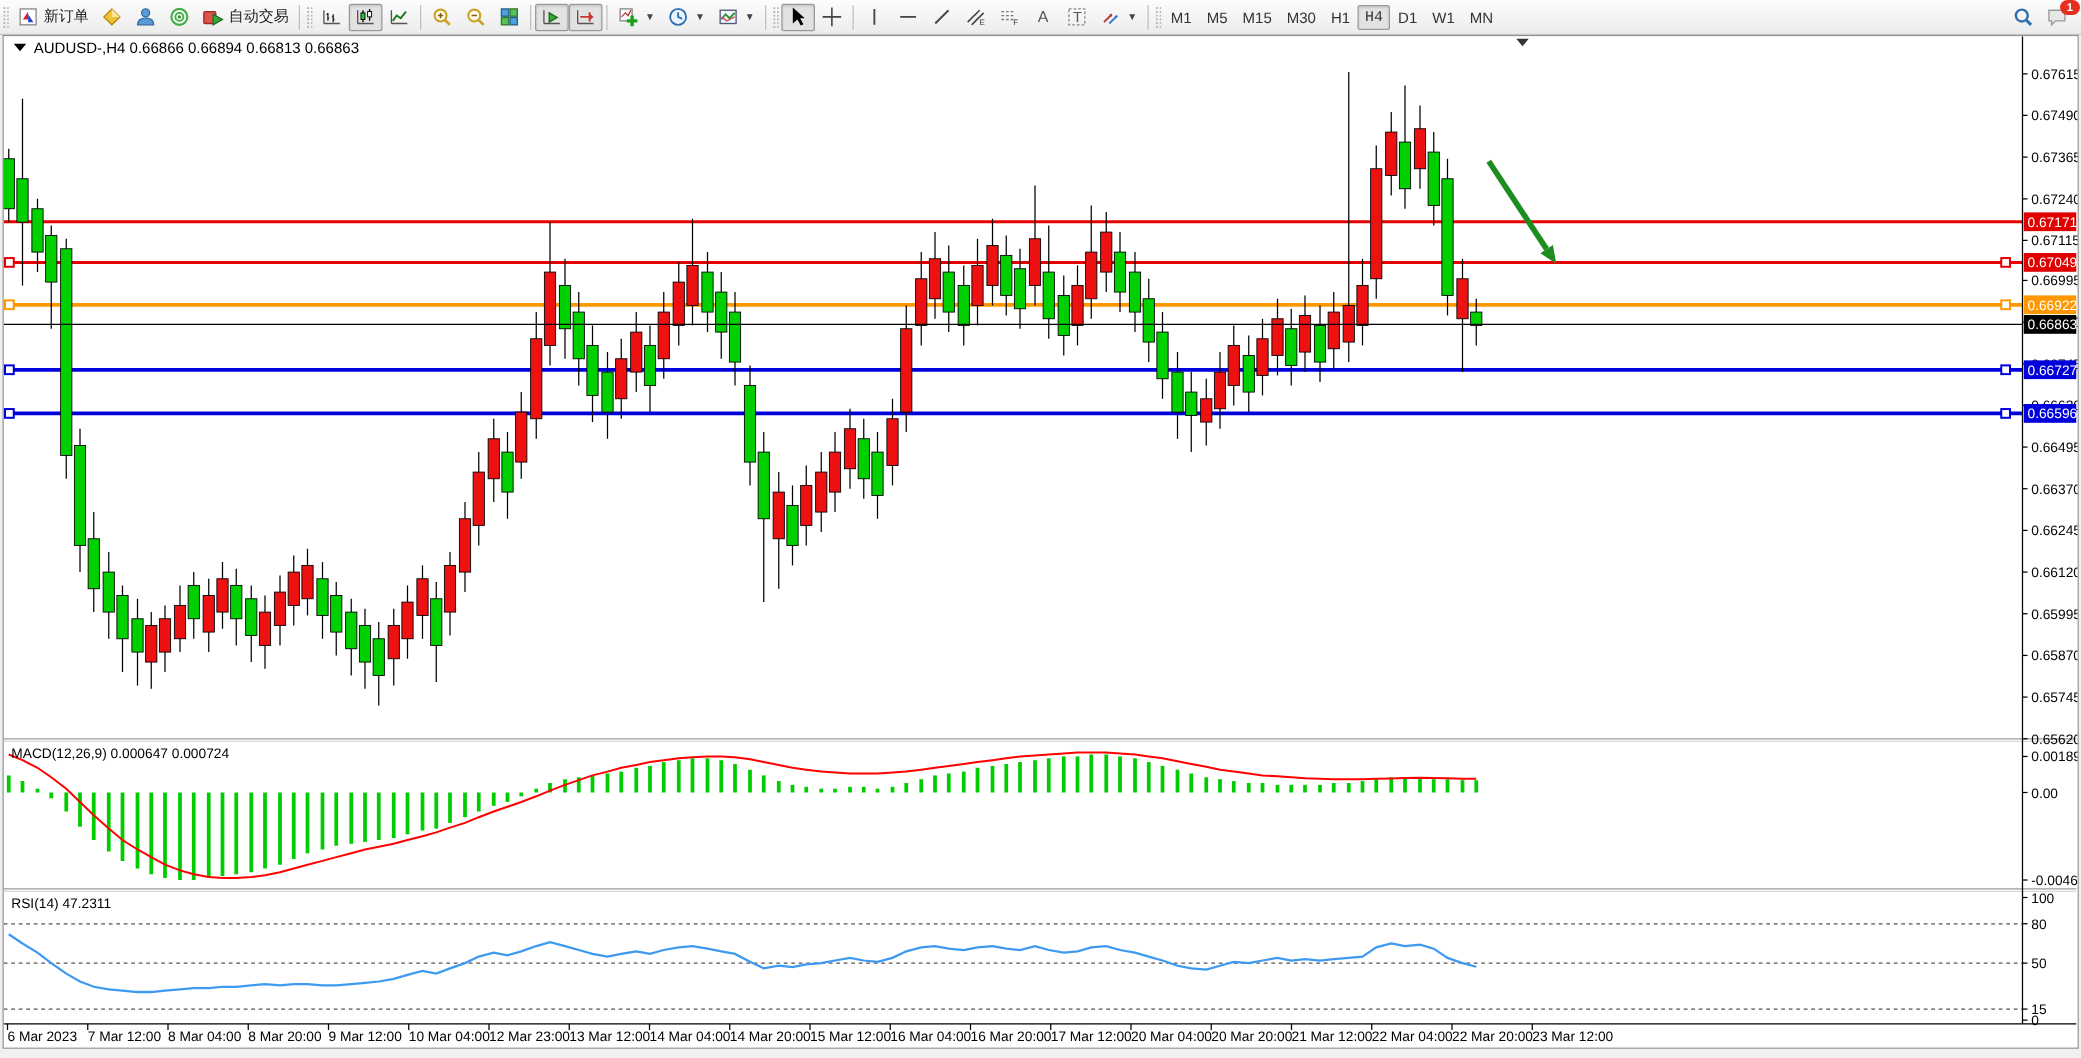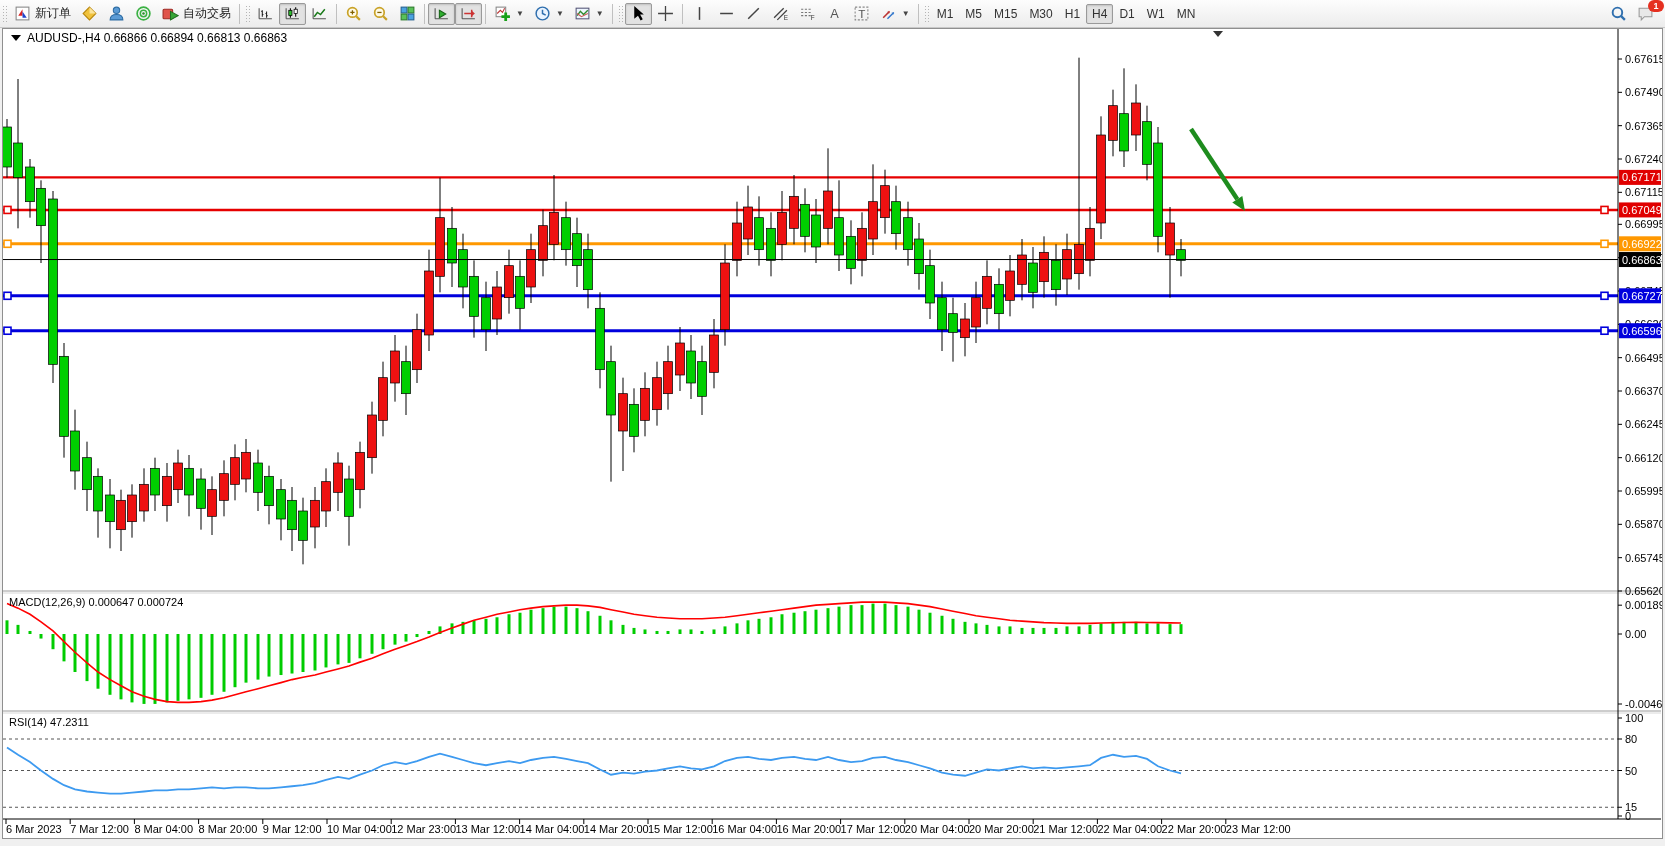--- a/index.html
+++ b/index.html
@@ -7,21 +7,21 @@
   
   #toolbar{position:absolute;left:0;top:0;width:1665px;height:27px;
     background:linear-gradient(#fdfdfd,#ececec);border-bottom:1px solid #c8c8c8;
     display:flex;align-items:center;font-size:12px;color:#222;}
   .grip{width:5px;height:18px;margin:0 2px;
     background-image:radial-gradient(#b5b5b5 35%,transparent 40%);background-size:3px 3px;}
   .sep{width:1px;height:20px;background:#c0c0c0;margin:0 3px;}
   .tb{display:flex;align-items:center;gap:4px;height:22px;padding:0 4px;border:1px solid transparent;
     background:transparent;border-radius:2px;cursor:default;font-family:"Liberation Sans",sans-serif;
     font-size:12px;color:#222;white-space:nowrap;}
-  .tb.pressed{border:1px solid #9a9a9a;background:#e2e2e2;box-shadow:inset 0 1px 2px rgba(0,0,0,.15);}
+  .tb.pressed{border:1px solid #9a9a9a;background:#e2e2e2;box-shadow:inset 0 1px 2px rgba(0,0,0,.15);font-family:Liberation Mono, monospace;}
   .tb .caret{font-size:8px;color:#444;margin-left:1px;}
   .tfbtn{font-size:12px;color:#333;padding:0 5px;height:20px;}
   .icon16{width:17px;height:17px;display:block;}
   #tb-right{margin-left:auto;display:flex;align-items:center;margin-right:6px;}
   .badge{position:absolute;top:-4px;right:-6px;background:#e53020;color:#fff;border-radius:8px;
     font-size:9px;min-width:12px;height:12px;line-height:12px;text-align:center;padding:0 2px;font-weight:bold;}
   .chatwrap{position:relative;}
   
   #workspace{position:absolute;left:0;top:28px;width:1665px;height:818px;background:#f0f0f0;}
   #chart-window{position:absolute;left:2px;top:0;width:1661px;height:811px;background:#fff;

